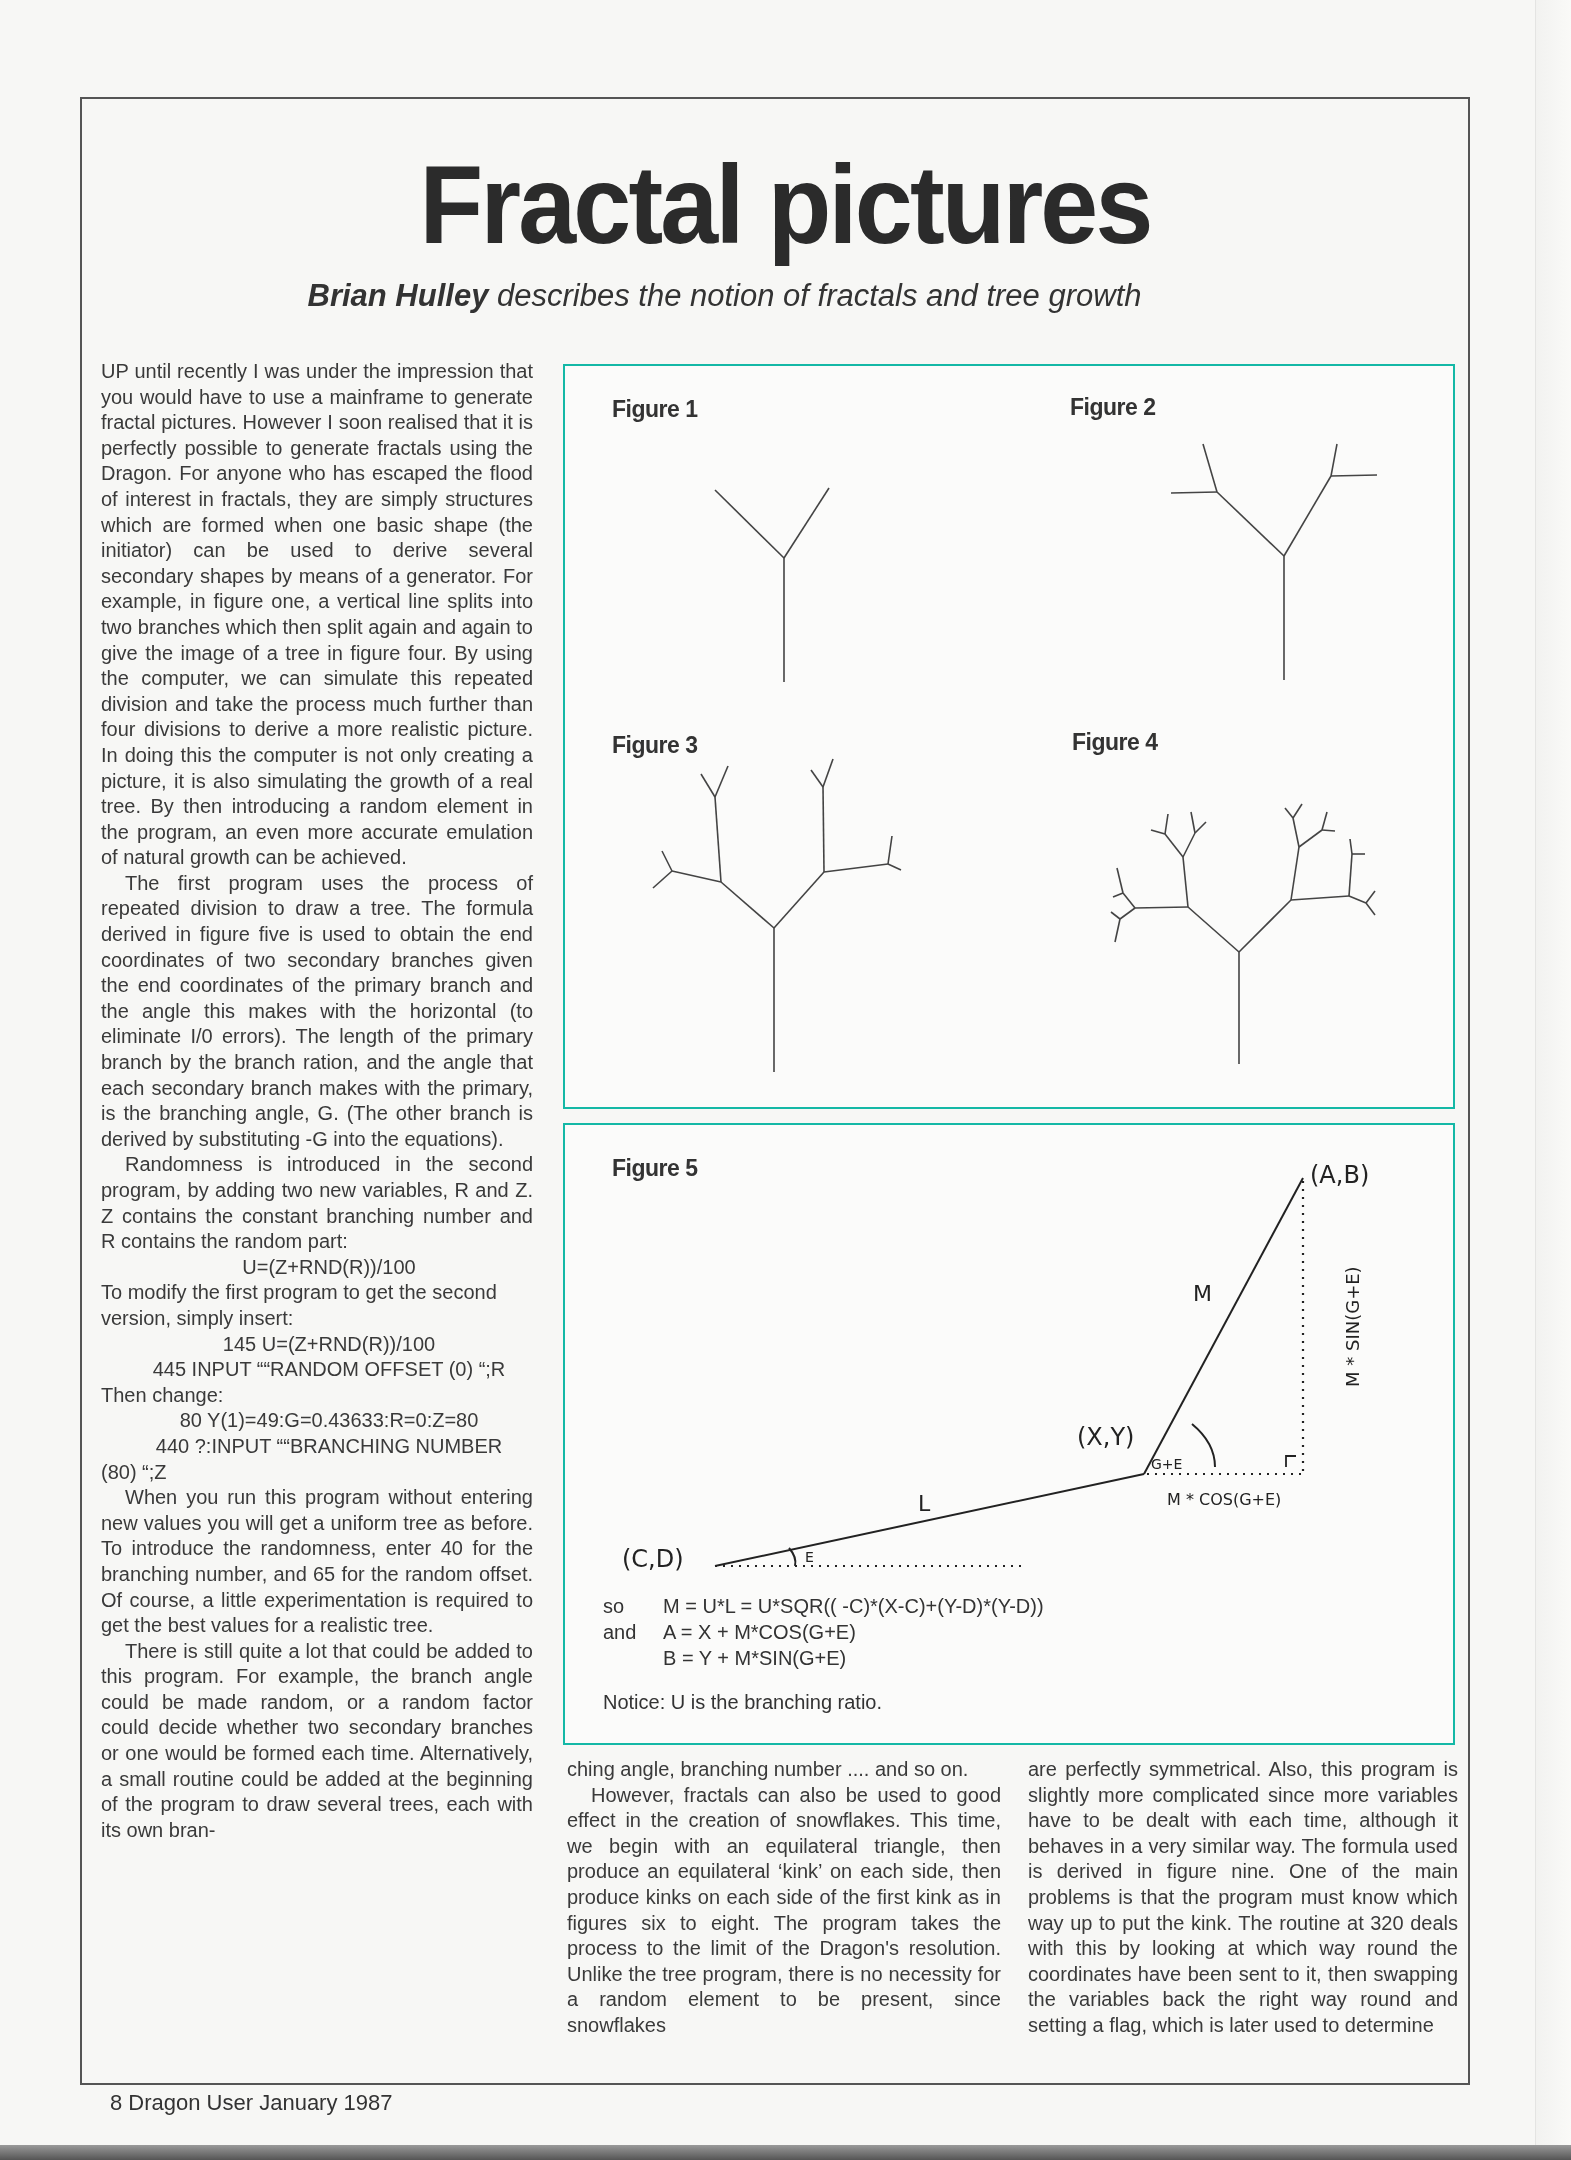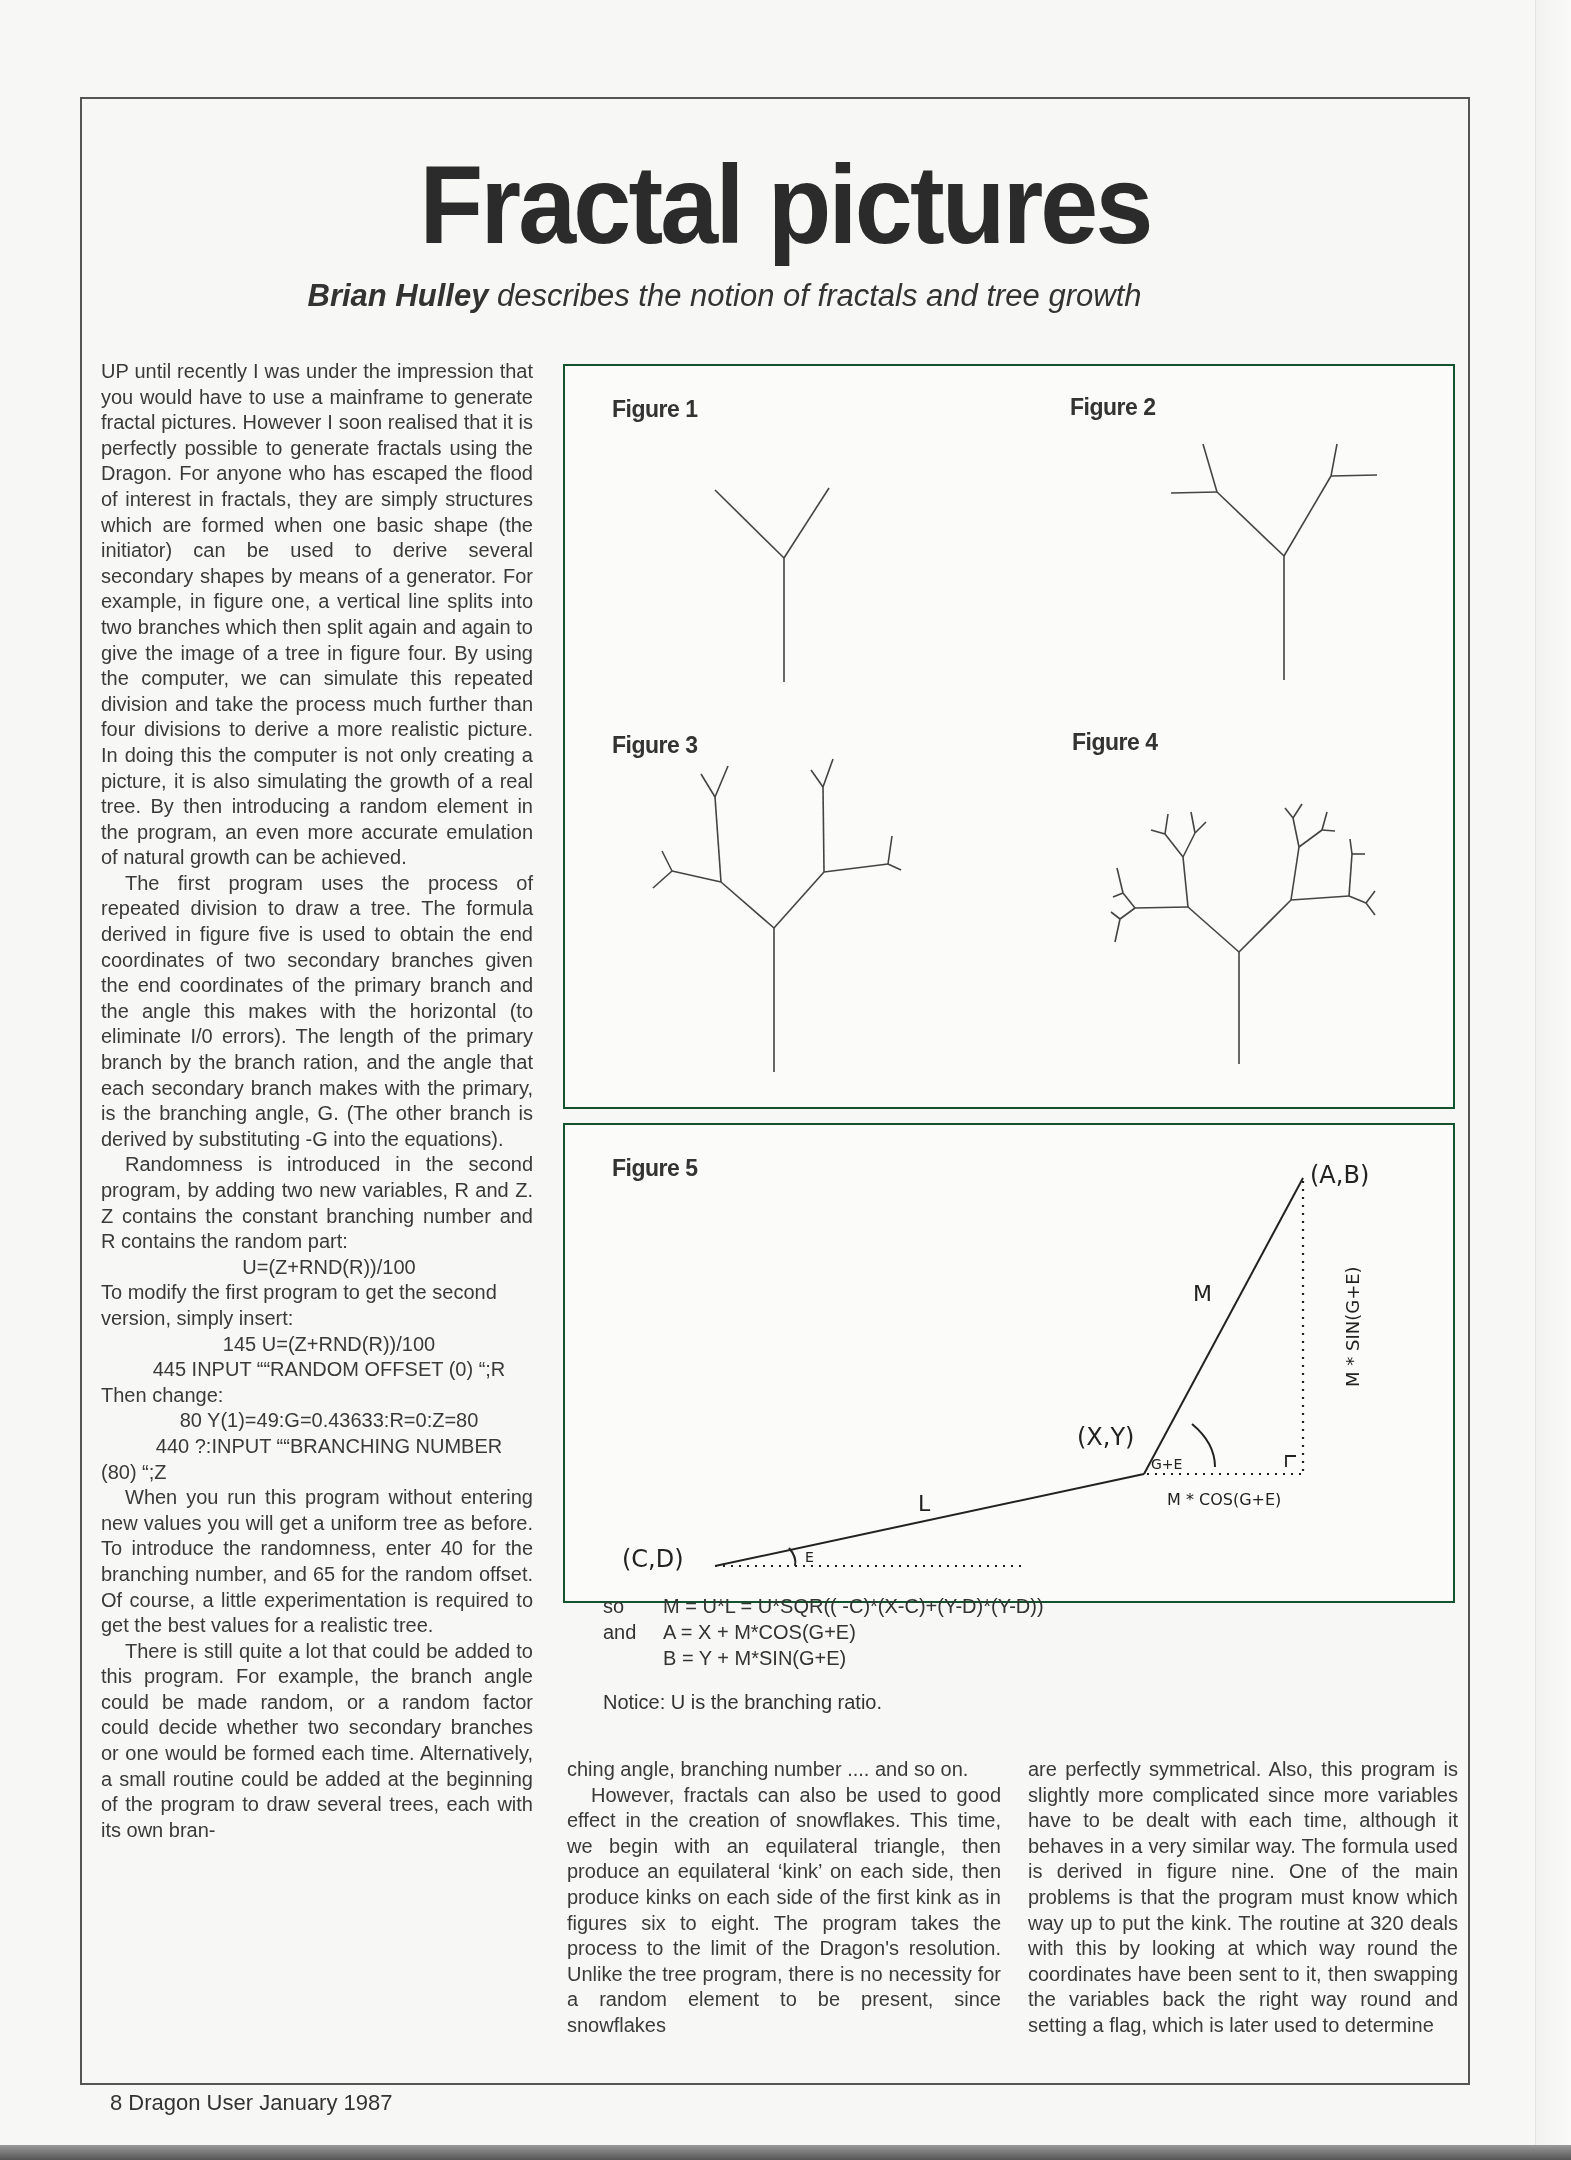--- a/index.html
+++ b/index.html
@@ -26,23 +26,23 @@
   .col {
     position:absolute; font-size:20px; line-height:25.6px; text-align:justify; color:#3a3a3a;
   }
   .col p { margin:0; }
   .col p.ind { text-indent:24px; }
   .col p.code { padding-left:24px; text-align:center; }
   .col p.left { text-align:left; }
   #col1 { left:101px; top:359px; width:432px; }
   #col2 { left:567px; top:1757px; width:434px; }
   #col3 { left:1028px; top:1757px; width:430px; }
-  .figbox { position:absolute; border:2px solid #14532d; box-sizing:border-box; background:#fbfbfa; }
+  .figbox { position:absolute; border:2px solid #14b8a6; box-sizing:border-box; background:#fbfbfa; }
   #figs1to4 { left:563px; top:364px; width:892px; height:745px; }
-  #fig5 { left:563px; top:1123px; width:892px; height:480px; }
+  #fig5 { left:563px; top:1123px; width:892px; height:622px; }
   .figlabel { position:absolute; font-weight:bold; font-size:23px; color:#333; letter-spacing:-0.5px; }
   svg { position:absolute; left:0; top:0; }
   .eq { position:absolute; font-size:20px; line-height:26px; color:#333; }
   .eq .k { display:inline-block; width:60px; }
   .footer { position:absolute; left:110px; top:2090px; font-size:22px; color:#333; }
   .hand { font-family:"DejaVu Sans", sans-serif; fill:#222; }
 </style>
 </head>
 <body>
 

